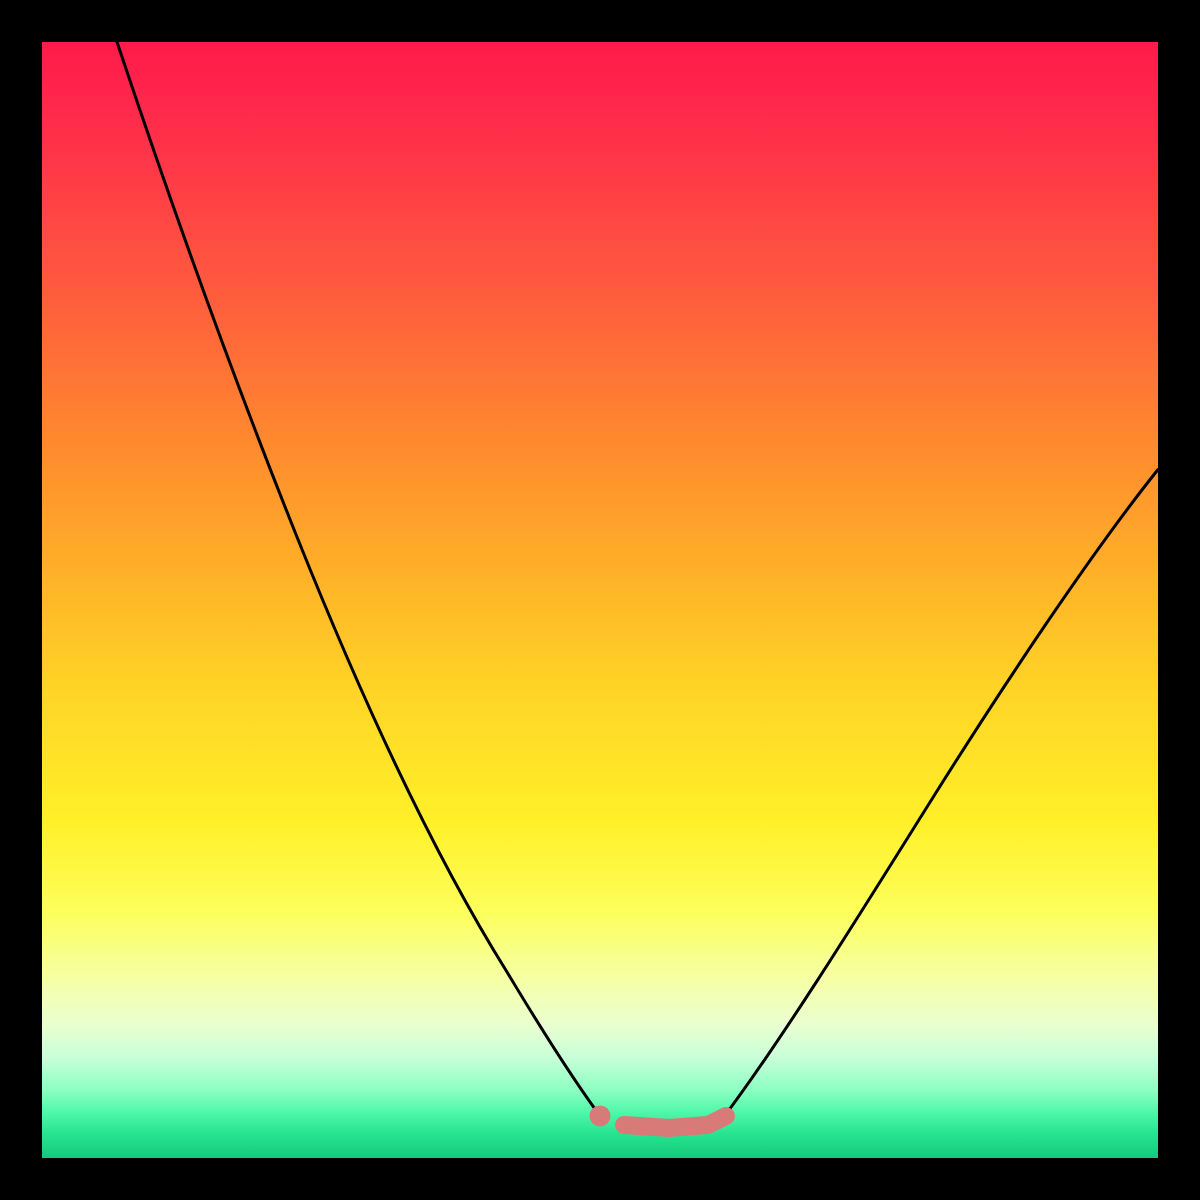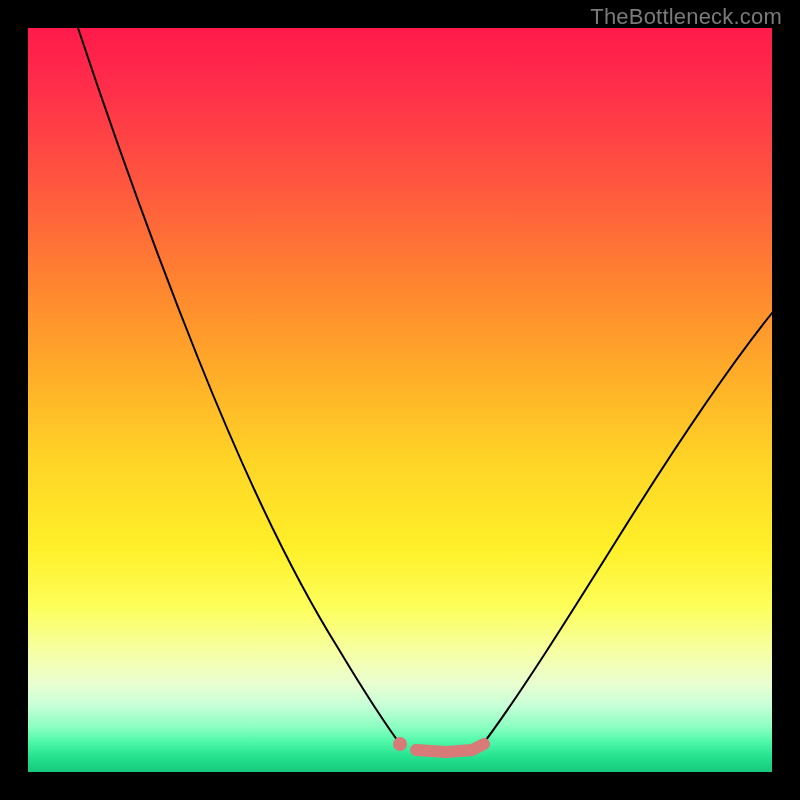--- a/index.html
+++ b/index.html
@@ -81,21 +81,20 @@
   }
   .flat-dot {
     fill: #d87a78;
   }
 </style>
 </head>
 <body>
 
 <div class="stage">
 
-  <div class="watermark">TheBottleneck.com</div>
 
   <div class="plot-area">
     <div class="gradient"></div>
 
     <svg class="curves" viewBox="0 0 744 744" preserveAspectRatio="none">
 
       <path class="curve-line" d="M 50 0
                C 90 120, 130 230, 170 330
                C 210 430, 260 540, 310 620
                C 340 670, 360 700, 375 720"></path>

